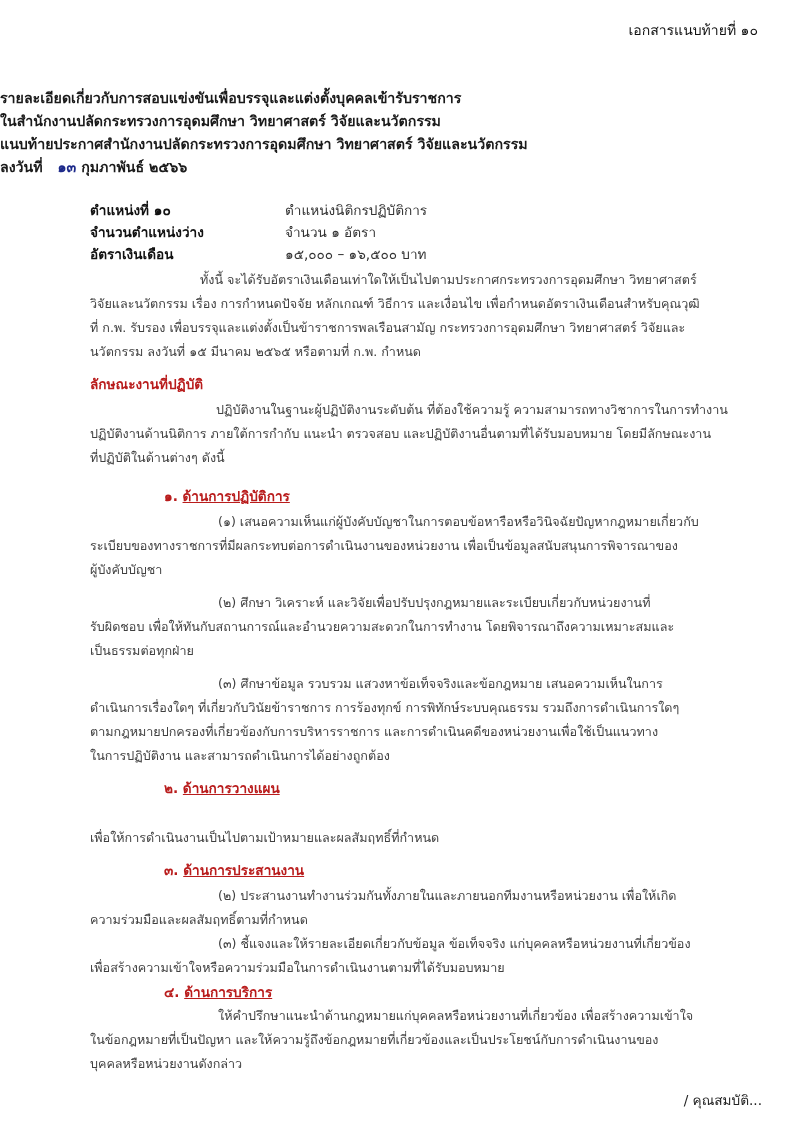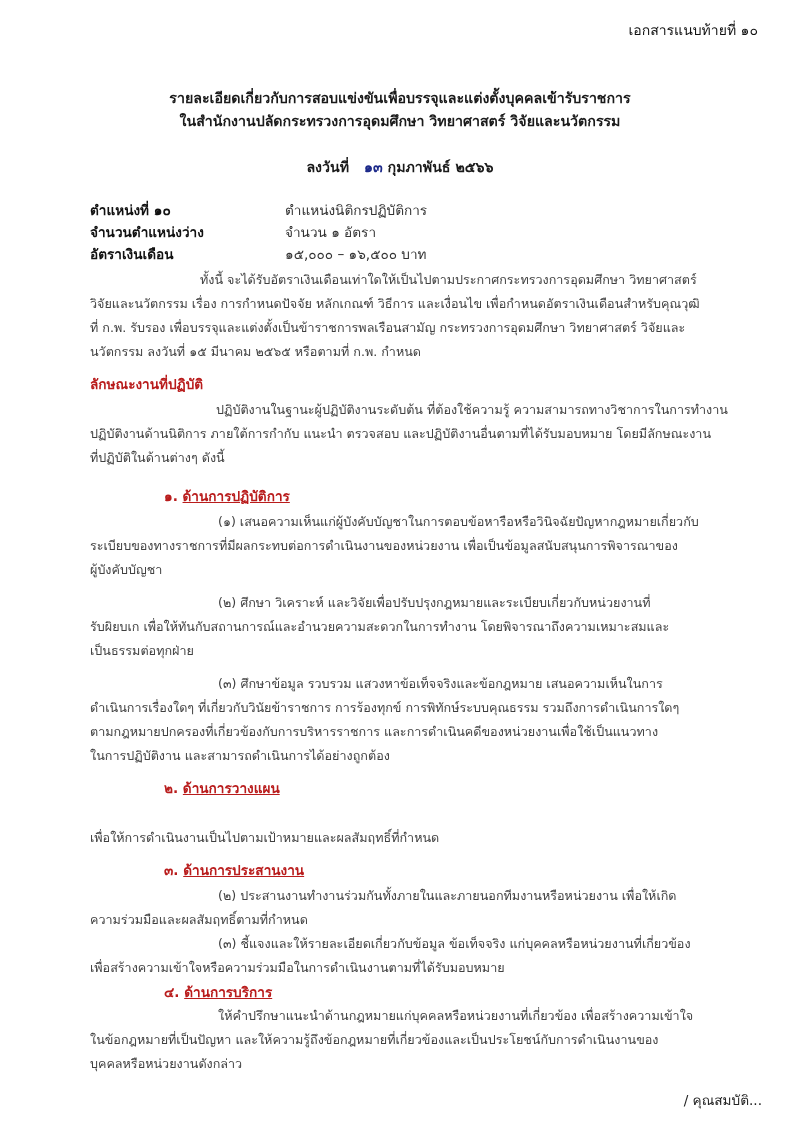--- a/index.html
+++ b/index.html
@@ -7,38 +7,39 @@
     width: 800px; height: 1132px; position: relative; overflow: hidden;
     font-family: "DejaVu Sans", "Liberation Sans", sans-serif;
     color: #222222;
   }
   .page { position: absolute; left: 0; top: 0; width: 800px; height: 1132px; }
   .line {
     position: absolute; white-space: nowrap;
     font-size: 13.6px; line-height: 20px; color: #404040;
   }
   .attach { right: 42px; top: 20px; font-size: 14px; color: #111; }
-  .title { left: 0; width: 800px; text-align: center; font-size: 14.2px; color: #1a1a1a; }
+  .title { left: 0; width: 800px; font-size: 14.2px; color: #1a1a1a; }
   .title.bold { font-weight: bold; }
   .hl-date { color: #1d2a8a; font-weight: bold; }
   .label { font-weight: bold; color: #111; font-size: 13.6px; }
   .value { color: #333; }
   .head { font-weight: bold; color: #b91c1c; }
   .u { text-decoration: underline; }
   .footer { right: 38px; font-size: 13.6px; color: #222; }
 </style>
 </head>
 <body>
 
 <div class="page">
 
   <div class="line attach">เอกสารแนบท้ายที่ ๑๐</div>
 
   <div class="line title bold" style="top:88px">รายละเอียดเกี่ยวกับการสอบแข่งขันเพื่อบรรจุและแต่งตั้งบุคคลเข้ารับราชการ</div>
   <div class="line title bold" style="top:111px">ในสำนักงานปลัดกระทรวงการอุดมศึกษา วิทยาศาสตร์ วิจัยและนวัตกรรม</div>
+  <div class="line title bold" style="top:134px">แนบท้ายประกาศสำนักงานปลัดกระทรวงการอุดมศึกษา วิทยาศาสตร์ วิจัยและนวัตกรรม</div>
   <div class="line title bold" style="top:157px">
     <span>ลงวันที่</span>
     &nbsp;&nbsp;<span class="hl-date">๑๓</span>
     <span>กุมภาพันธ์ ๒๕๖๖</span>
   </div>
 
   <div class="line label" style="left:90px; top:200px">ตำแหน่งที่ ๑๐</div>
   <div class="line value" style="left:285px; top:200px">ตำแหน่งนิติกรปฏิบัติการ</div>
   <div class="line label" style="left:90px; top:222px">จำนวนตำแหน่งว่าง</div>
   <div class="line value" style="left:285px; top:222px">จำนวน ๑ อัตรา</div>
@@ -57,21 +58,21 @@
 
   <div class="line head" style="left:164px; top:486px">
     <span>๑.</span>
     <span class="u">ด้านการปฏิบัติการ</span>
   </div>
   <div class="line" style="left:218px; top:512px; font-size:12.6px">(๑) เสนอความเห็นแก่ผู้บังคับบัญชาในการตอบข้อหารือหรือวินิจฉัยปัญหากฎหมายเกี่ยวกับ</div>
   <div class="line" style="left:90px; top:536px; font-size:12.6px">ระเบียบของทางราชการที่มีผลกระทบต่อการดำเนินงานของหน่วยงาน เพื่อเป็นข้อมูลสนับสนุนการพิจารณาของ</div>
   <div class="line" style="left:90px; top:560px; font-size:12.6px">ผู้บังคับบัญชา</div>
 
   <div class="line" style="left:218px; top:593px; font-size:12.6px">(๒) ศึกษา วิเคราะห์ และวิจัยเพื่อปรับปรุงกฎหมายและระเบียบเกี่ยวกับหน่วยงานที่</div>
-  <div class="line" style="left:90px; top:617px; font-size:12.6px">รับผิยบเก เพื่อให้ทันกับสถานการณ์และอำนวยความสะดวกในการทำงาน โดยพิจารณาถึงความเหมาะสมและ</div>
+  <div class="line" style="left:90px; top:617px; font-size:12.6px">รับผิดชอบ เพื่อให้ทันกับสถานการณ์และอำนวยความสะดวกในการทำงาน โดยพิจารณาถึงความเหมาะสมและ</div>
   <div class="line" style="left:90px; top:641px; font-size:12.6px">เป็นธรรมต่อทุกฝ่าย</div>
 
   <div class="line" style="left:218px; top:674px; font-size:12.6px">(๓) ศึกษาข้อมูล รวบรวม แสวงหาข้อเท็จจริงและข้อกฎหมาย เสนอความเห็นในการ</div>
   <div class="line" style="left:90px; top:698px; font-size:12.6px">ดำเนินการเรื่องใดๆ ที่เกี่ยวกับวินัยข้าราชการ การร้องทุกข์ การพิทักษ์ระบบคุณธรรม รวมถึงการดำเนินการใดๆ</div>
   <div class="line" style="left:90px; top:722px; font-size:12.6px">ตามกฎหมายปกครองที่เกี่ยวข้องกับการบริหารราชการ และการดำเนินคดีของหน่วยงานเพื่อใช้เป็นแนวทาง</div>
   <div class="line" style="left:90px; top:746px; font-size:12.6px">ในการปฏิบัติงาน และสามารถดำเนินการได้อย่างถูกต้อง</div>
 
   <div class="line head" style="left:164px; top:778px">
     <span>๒.</span>
     <span class="u">ด้านการวางแผน</span>

